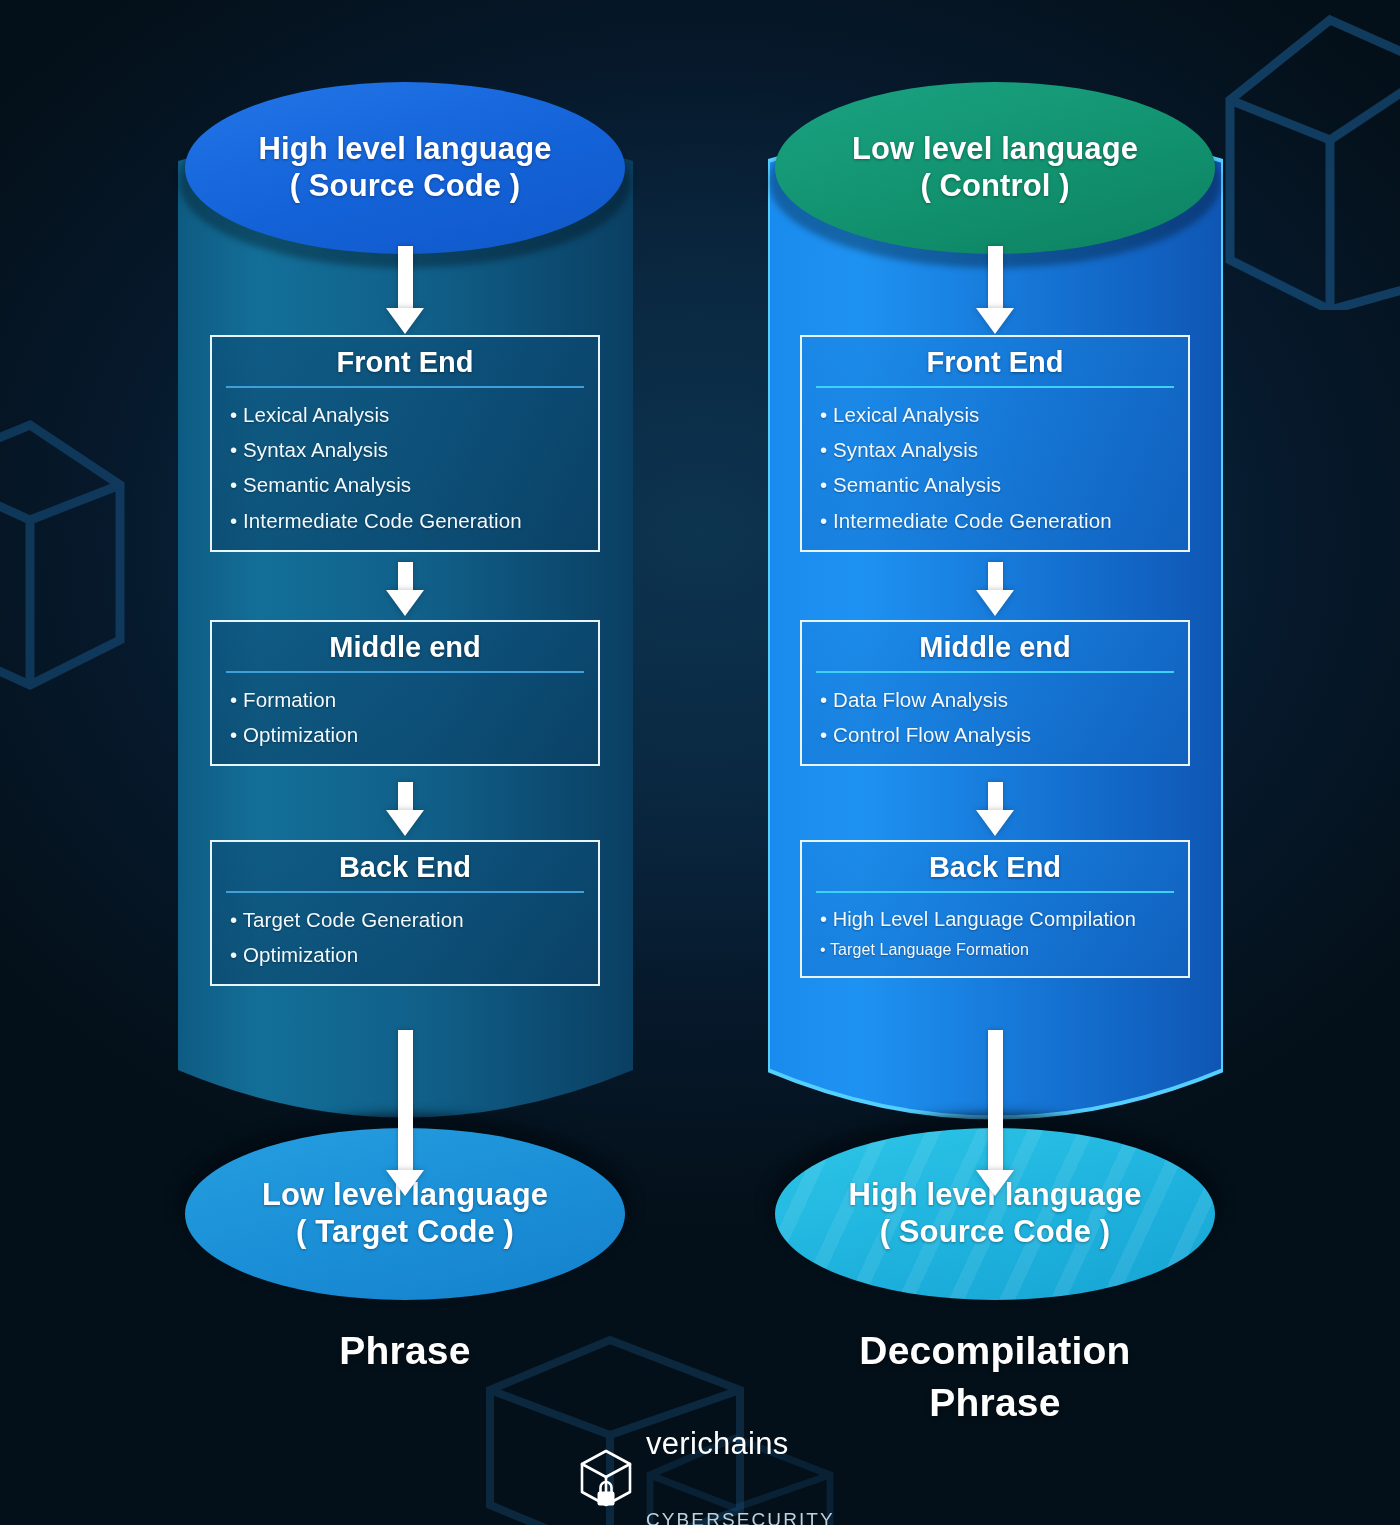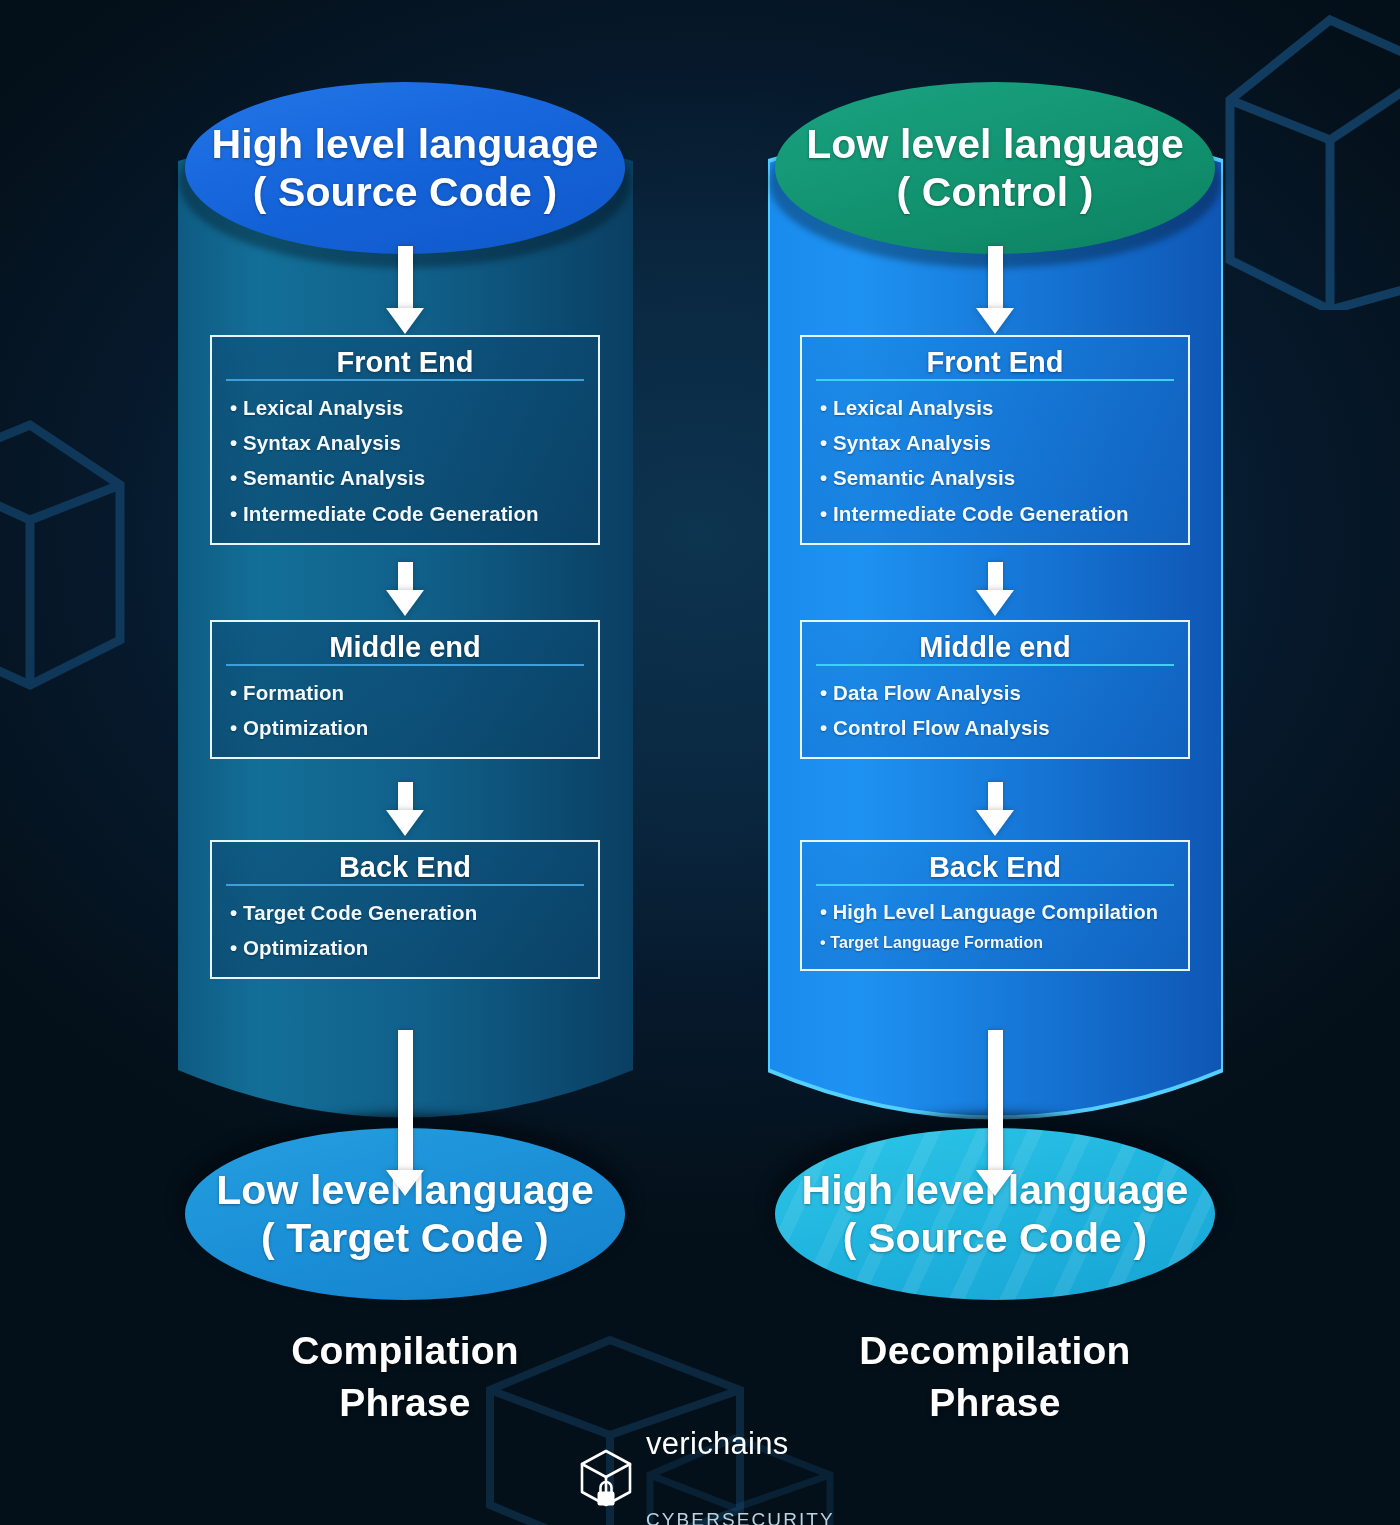--- a/index.html
+++ b/index.html
@@ -38,21 +38,21 @@
     position:absolute; left:50%; transform:translateX(-50%);
     display:flex; flex-direction:column; align-items:center; justify-content:center;
     text-align:center; color:#fff; z-index:6;
   }
   .cap-top{ top:82px;  width:440px; height:172px; }
   .cap-bot{ top:1128px;width:440px; height:172px; }
   .cap .ell{
     position:absolute; inset:0; border-radius:50%;
   }
   .cap .txt{ position:relative; z-index:2; line-height:1.18;
-    font-size:41px; font-weight:700; letter-spacing:.1px;
+    font-size:31px; font-weight:700; letter-spacing:.1px;
     text-shadow:0 1px 3px rgba(0,0,0,.35); }
 
   
   #ell-hl-src  { background:linear-gradient(165deg,#2276e8 0%,#1462d8 55%,#0f58c9 100%); }
   #ell-ll-byte { background:linear-gradient(165deg,#1aa382 0%,#12926f 55%,#0c8162 100%); }
   #ell-ll-tgt  { background:linear-gradient(165deg,#259fe0 0%,#1a8ed6 55%,#1581cc 100%); }
   #ell-hl-src2 { background:linear-gradient(165deg,#2ec6e8 0%,#1eb2dd 55%,#17a4d4 100%); }
   #ell-hl-src2::after{
     content:""; position:absolute; inset:0; border-radius:50%;
     background:repeating-linear-gradient(115deg,rgba(255,255,255,.08) 0 14px,rgba(255,255,255,0) 14px 46px);
@@ -71,30 +71,30 @@
     position:absolute; left:50%; transform:translateX(-50%);
     width:390px; z-index:8;
     border:2px solid #eaf4fb;
     padding:10px 0 12px 0;
   }
   #col-left .box { background:linear-gradient(180deg,rgba(11,74,116,.55),rgba(10,62,99,.55)); }
   #col-right .box{ background:linear-gradient(180deg,rgba(24,126,218,.38),rgba(18,104,195,.38)); }
 
   .box-title{
     text-align:center; color:#ffffff; font-size:29px; font-weight:700;
-    line-height:1.1;
+    padding-bottom:7px; line-height:1.1;
     text-shadow:0 1px 3px rgba(0,0,0,.4);
   }
   .box-rule{ height:2px; margin:0 14px 9px 14px; }
   #col-left  .box-rule{ background:#3f9fd8; }
   #col-right .box-rule{ background:#3fd0f5; }
 
   .box ul{ list-style:none; padding:0 0 0 18px; }
   .box li{
-    color:#f2f9ff; font-size:20.5px; font-weight:700; line-height:1.72;
+    color:#f2f9ff; font-size:20.5px; font-weight:400; line-height:1.72;
     letter-spacing:.1px; white-space:nowrap;
     text-shadow:0 1px 2px rgba(0,0,0,.35);
   }
   .box li::before{ content:"• "; }
 
   
   .box.b1{ top:335px; }
   .box.b2{ top:620px; }
   .box.b3{ top:840px; }
 
@@ -239,21 +239,20 @@
     <div class="cap cap-bot">
       <div class="shadow"></div>
       <div class="ell" id="ell-ll-tgt"></div>
       <div class="txt">
         <div>Low level language</div>
         <div>( Target Code )</div>
       </div>
     </div>
 
     <div class="phase">
-      <span>Compilation</span>
       <span>Phrase</span>
     </div>
   </div>
 
   <div class="column" id="col-right">
 
     <div class="cyl">
       <svg viewBox="0 0 455 1010" preserveAspectRatio="none">
         <defs>
           <linearGradient id="gRightBody" x1="0" y1="0" x2="1" y2="0">

